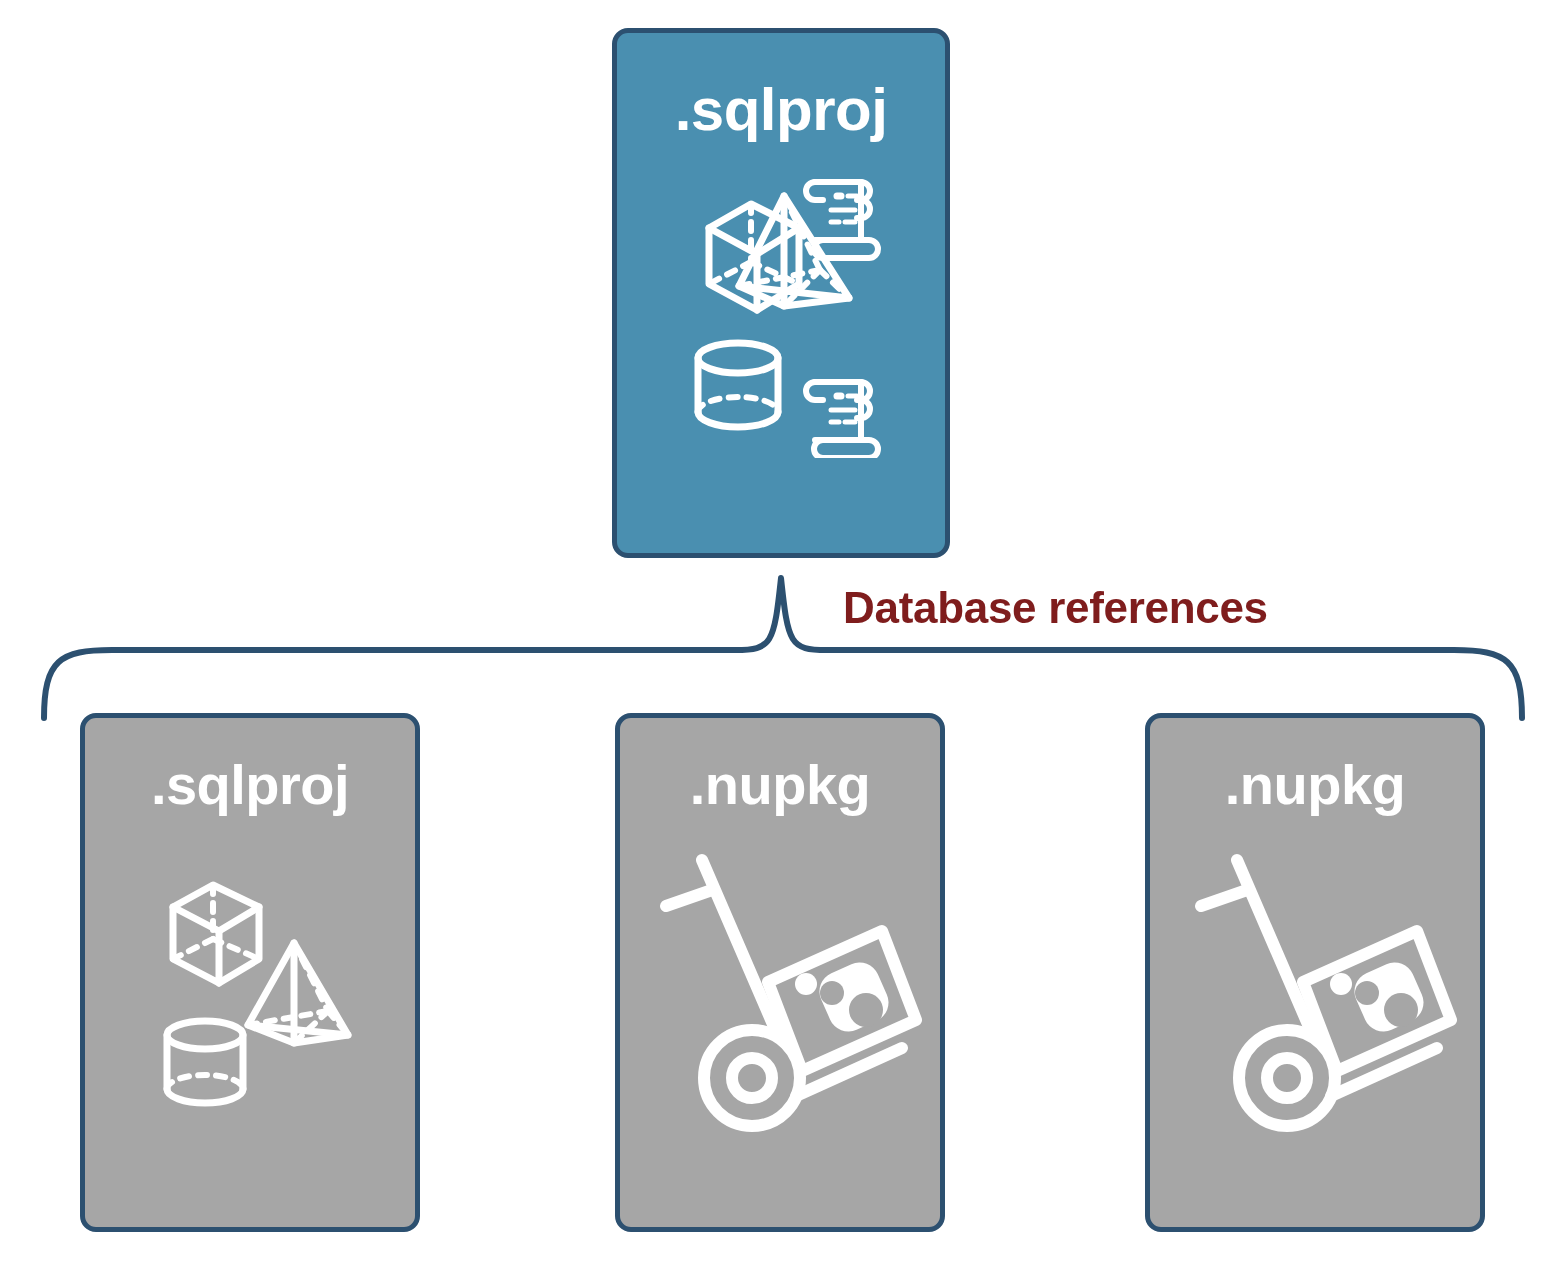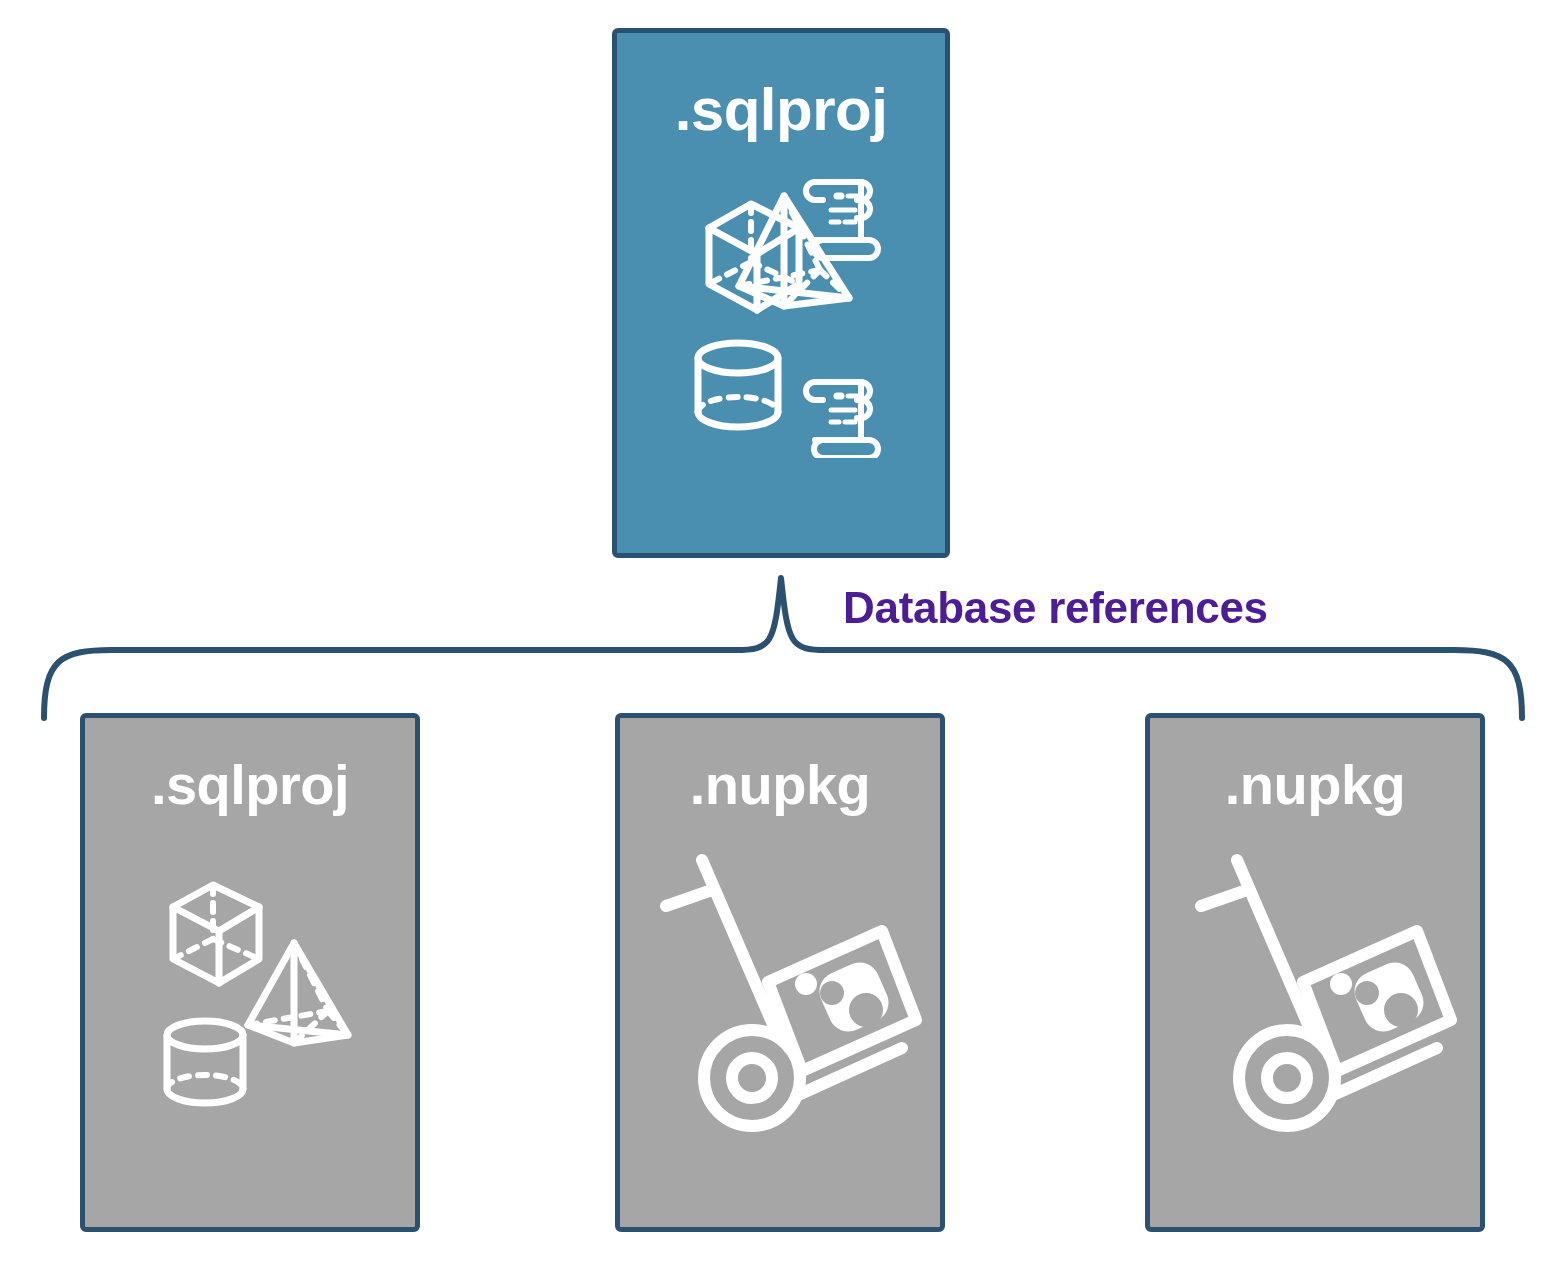--- a/index.html
+++ b/index.html
@@ -13,21 +13,21 @@
   #canvas {
     position: relative;
     width: 1566px;
     height: 1274px;
     background: #ffffff;
     overflow: hidden;
   }
   .node-box {
     position: absolute;
     box-sizing: border-box;
-    border-radius: 6px;
+    border-radius: 16px;
     border: 5px solid #2C5070;
     display: flex;
     flex-direction: column;
     align-items: center;
     text-align: right;
   }
   .node-box.teal  { background: #4A8FB0; }
   .node-box.gray  { background: #A6A6A6; }
 
   .node-title {
@@ -55,21 +55,21 @@
     position: absolute;
     left: 0;
     top: 0;
     width: 1566px;
     height: 1274px;
     pointer-events: none;
   }
 
   .brace-label {
     position: absolute;
-    color: #4c1d95;
+    color: #7f1d1d;
     font-weight: bold;
     font-size: 44px;
     letter-spacing: -0.3px;
     white-space: nowrap;
     user-select: none;
   }
 </style>
 </head>
 <body>
 

